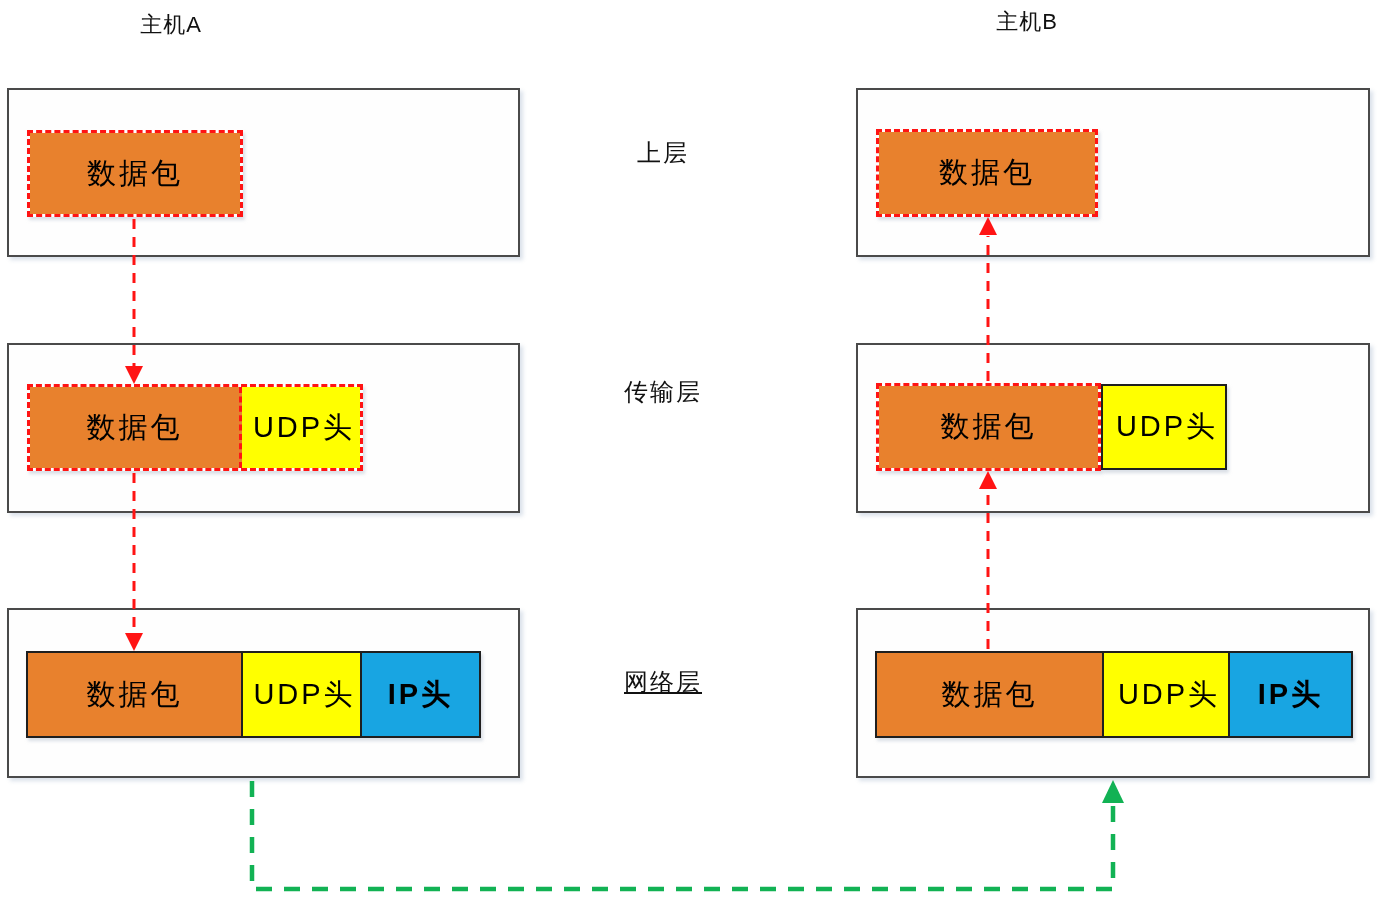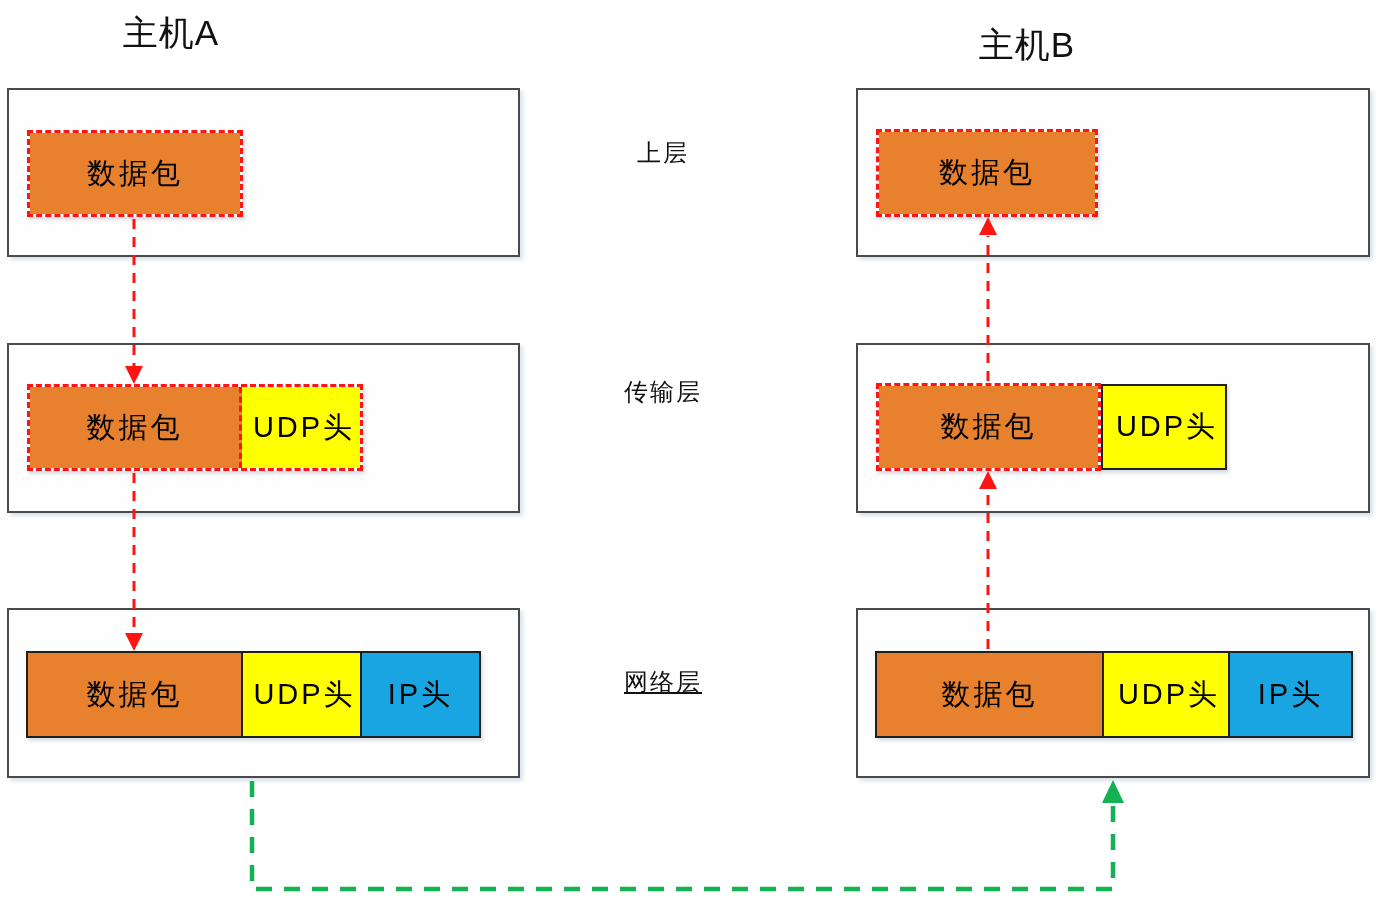--- a/index.html
+++ b/index.html
@@ -5,52 +5,52 @@
   html,body { margin:0; padding:0; background:#ffffff; }
   .canvas {
     position:relative; width:1378px; height:902px; background:#ffffff;
     font-family:"Liberation Sans", sans-serif; overflow:hidden; color:#111;
   }
   .outer-box {
     position:absolute; box-sizing:border-box; background:#fefefe;
     border:2px solid var(--box-border); box-shadow:3px 3px 4px rgba(176,190,210,0.45);
   }
   .host-title {
-    position:absolute; width:170px; text-align:center; font-size:35px; font-weight:500;
+    position:absolute; width:170px; text-align:center; font-size:22px; font-weight:500;
     letter-spacing:1px; white-space:nowrap;
   }
   .layer-label {
     position:absolute; width:170px; text-align:center; font-size:24px; font-weight:500;
     letter-spacing:2px; white-space:nowrap;
   }
   .pkt { position:absolute; display:flex; box-sizing:border-box; }
   .cell {
     display:flex; align-items:center; justify-content:center;
     font-size:29px; letter-spacing:3px; color:#000; box-sizing:border-box; white-space:nowrap;text-align:center;
   }
   .orange { background:var(--packet-orange); }
   .yellow { background:var(--udp-yellow);padding-left:6px; }
-  .blue   { background:var(--ip-blue); }
+  .blue   { background:var(--ip-blue);font-weight:bold; }
   .dashed-red { border:3px dashed var(--arrow-red); box-shadow:2px 3px 3px rgba(185,195,210,0.5); }
   .divider-dashed-red { border-right:3px dashed var(--arrow-red); }
   .solid-dark { border:2px solid #1f1f1f; box-shadow:2px 3px 3px rgba(185,195,210,0.5); }
   .divider-solid { border-right:2px solid #1f1f1f; }
   .arrow-layer { position:absolute; left:0; top:0; pointer-events:none; }
   .red-dash   { stroke:var(--arrow-red); stroke-width:3; stroke-dasharray:10 8; fill:none; }
   .red-head   { fill:var(--arrow-red); stroke:none; }
   .green-dash { stroke:var(--arrow-green); stroke-width:4.5; stroke-dasharray:16 12; fill:none; }
   .green-head { fill:var(--arrow-green); stroke:none; }
 </style>
 </head>
 <body>
 
 <div class="canvas">
 
   <div class="host-title" style="left:86px; top:10px;">主机A</div>
-  <div class="host-title" style="left:942px; top:22px;">主机B</div>
+  <div class="host-title" style="left:942px; top:7px;">主机B</div>
 
   <div class="outer-box" style="left:7px;  top:88px;  width:513px; height:169px;"></div>
   <div class="outer-box" style="left:7px;  top:343px; width:513px; height:170px;"></div>
   <div class="outer-box" style="left:7px;  top:608px; width:513px; height:170px;"></div>
 
   <div class="outer-box" style="left:856px; top:88px;  width:514px; height:169px;"></div>
   <div class="outer-box" style="left:856px; top:343px; width:514px; height:170px;"></div>
   <div class="outer-box" style="left:856px; top:608px; width:514px; height:170px;"></div>
 
   <div class="layer-label" style="left:578px; top:137px;">上层</div>

